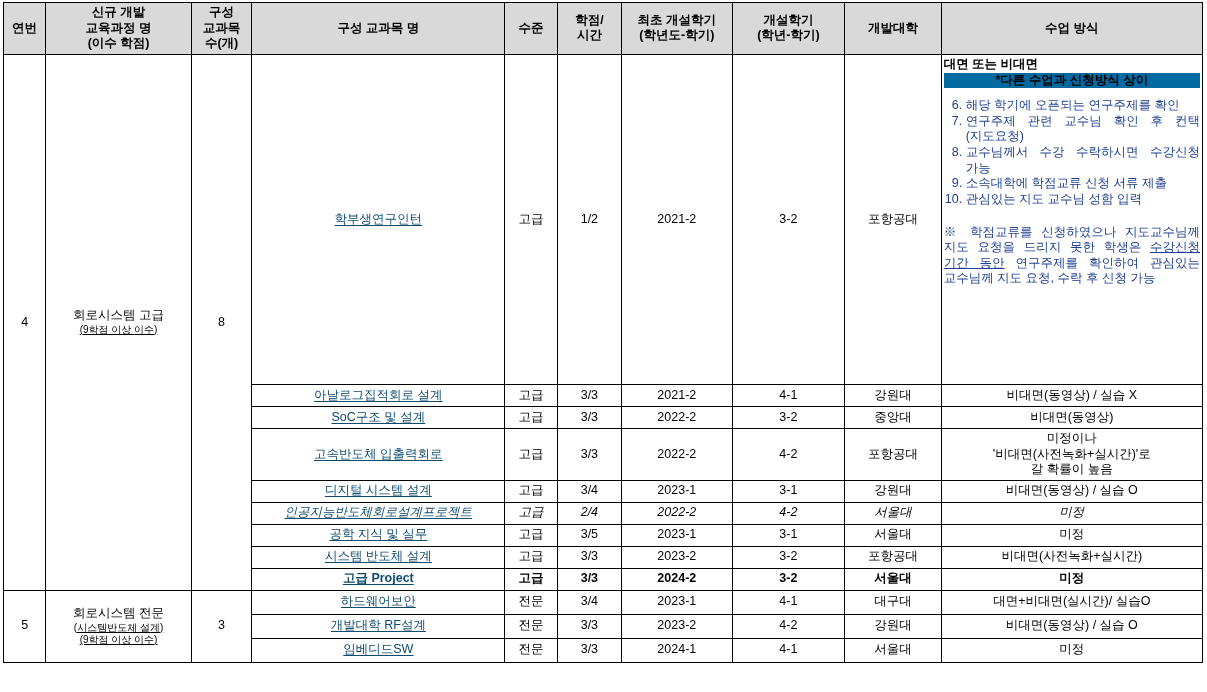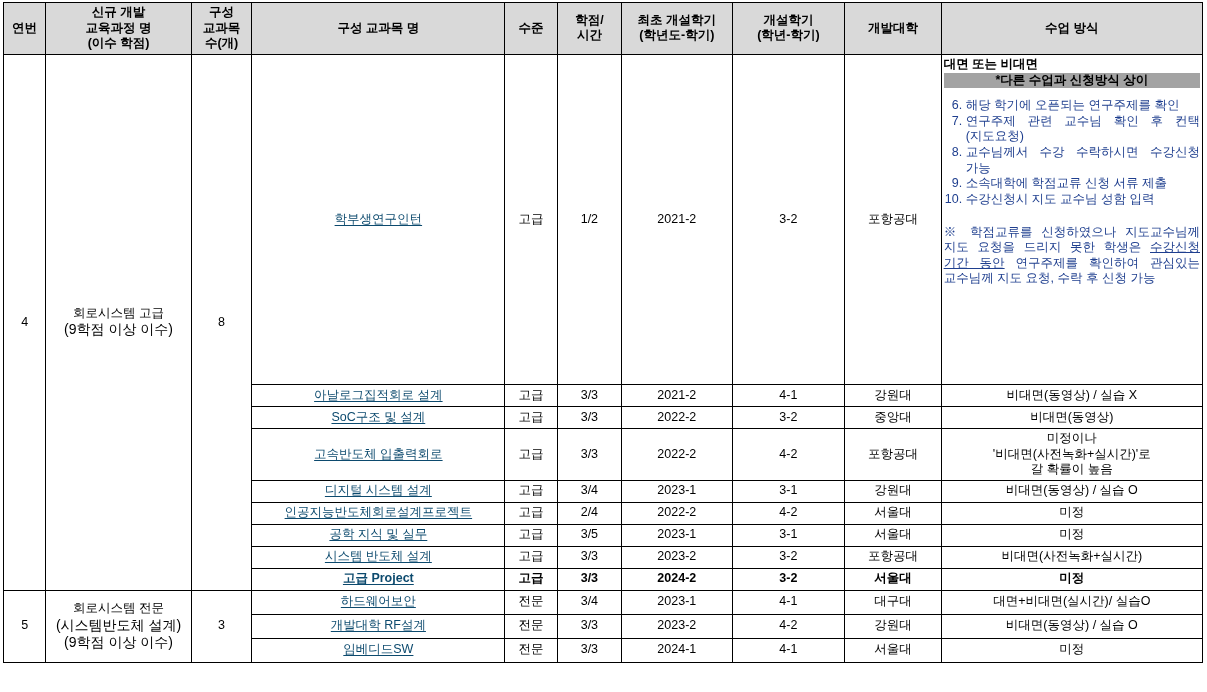--- a/index.html
+++ b/index.html
@@ -54,34 +54,35 @@
   .subj-link {
     color: #0c4a6e;
     text-decoration: underline;
     text-underline-offset: 2px;
   }
   .cell-program {
     font-size: 12.5px;
     line-height: 1.35;
   }
   .cell-program .sub {
-    font-size: 14px;
+    font-size: 10px;
+    text-decoration: underline;
   }
   .mode-box {
     text-align: left;
     padding: 3px 5px 4px 5px;
     font-size: 12.3px;
     line-height: 1.33;
   }
   .mode-box .center {
     text-align: left;
     font-weight: bold;
   }
   .hl {
-    background: #a3a3a3;
+    background: #0369a1;
     font-weight: bold;
   }
   .blue { color: #1f3f8f; }
   .blue-u { color: #1f3f8f; text-decoration: underline; }
   ol.steps {
     margin: 10px 0 1px 0;
     padding-left: 22px;
     list-style-position: outside;
   }
   ol.steps li {
@@ -160,21 +161,21 @@
         <td>3-2</td>
         <td>포항공대</td>
         <td class="mode-box" style="vertical-align:top;">
           <div class="center">대면 또는 비대면</div>
           <div class="hl">*다른 수업과 신청방식 상이</div>
           <ol class="steps blue" id="mode-steps" start="6">
               <li>해당 학기에 오픈되는 연구주제를 확인</li>
               <li>연구주제 관련 교수님 확인 후 컨택(지도요청)</li>
               <li>교수님께서 수강 수락하시면 수강신청 가능</li>
               <li>소속대학에 학점교류 신청 서류 제출</li>
-              <li>수강신청시 지도 교수님 성함 입력</li>
+              <li>관심있는 지도 교수님 성함 입력</li>
             </ol>
           <div class="note blue">
             <span>※ 학점교류를 신청하였으나 지도교수님께 지도 요청을 드리지 못한 학생은 </span><span class="blue-u">수강신청 기간 동안</span><span> 연구주제를 확인하여 관심있는 교수님께 지도 요청, 수락 후 신청 가능</span>
           </div>
         </td>
       </tr>
 
       <tr style="height:22px;">
         <td><span class="subj-link">아날로그집적회로 설계</span></td>
         <td>고급</td>
@@ -208,21 +209,21 @@
       </tr>
       <tr style="height:22px;">
         <td><span class="subj-link">디지털 시스템 설계</span></td>
         <td>고급</td>
         <td>3/4</td>
         <td>2023-1</td>
         <td>3-1</td>
         <td>강원대</td>
         <td>비대면(동영상) / 실습 O</td>
       </tr>
-      <tr style="height:22px;">
+      <tr style="height:22px;font-style:italic;">
         <td><span class="subj-link">인공지능반도체회로설계프로젝트</span></td>
         <td>고급</td>
         <td>2/4</td>
         <td>2022-2</td>
         <td>4-2</td>
         <td>서울대</td>
         <td>미정</td>
       </tr>
       <tr style="height:22px;">
         <td><span class="subj-link">공학 지식 및 실무</span></td>

